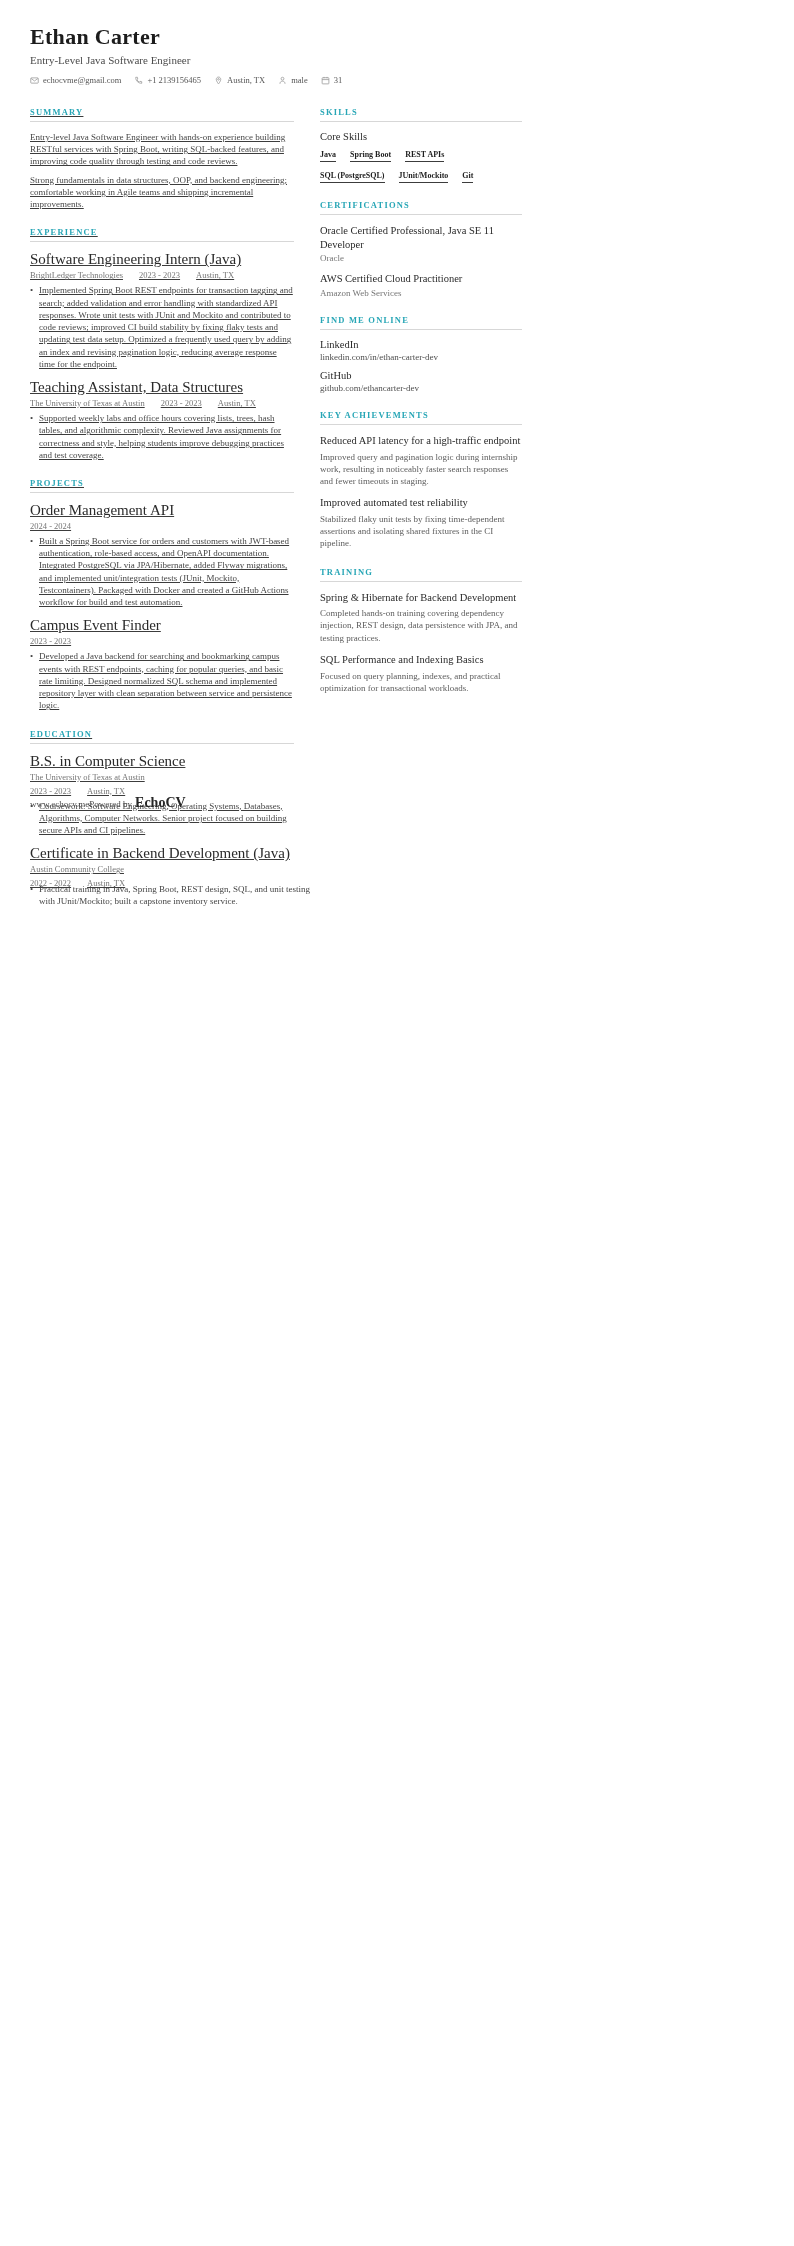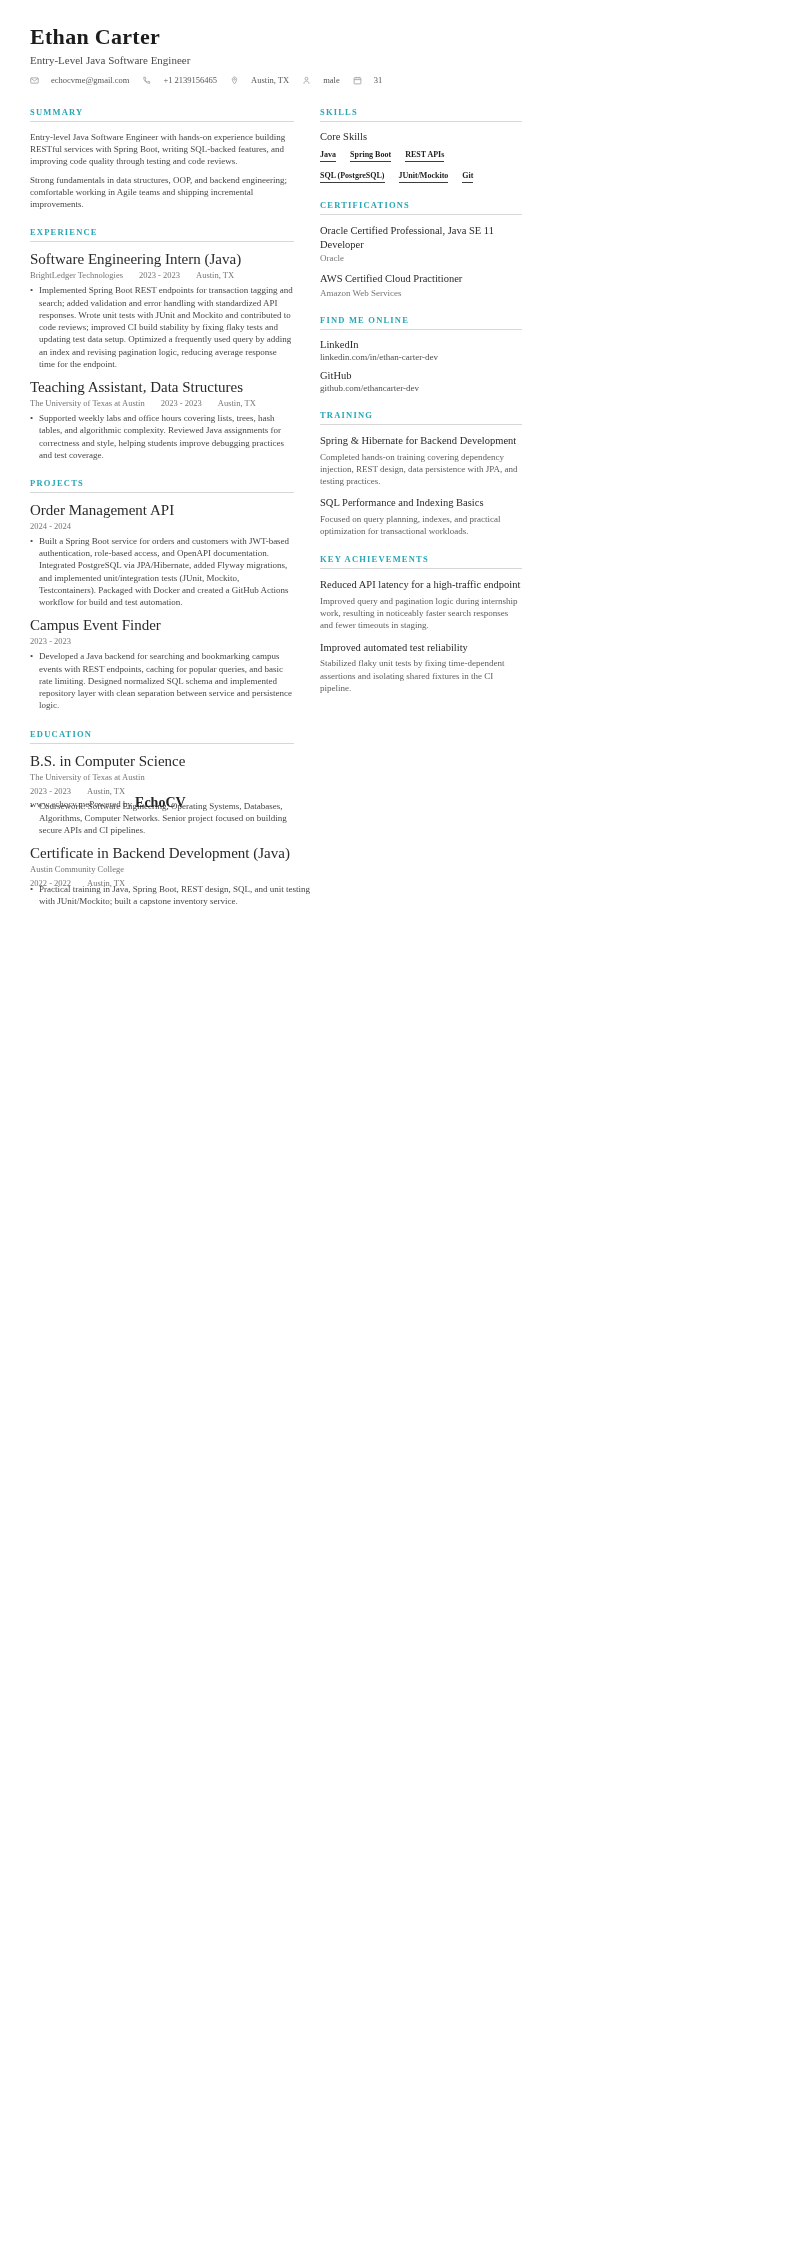--- a/index.html
+++ b/index.html
@@ -7,26 +7,26 @@
   html,body { margin:0; padding:0; background:#ffffff; }
   body { font-family:"Liberation Serif", serif; color:#3c3c3c; }
   .canvas { position:relative; width:794px; height:1722px; background:#ffffff; overflow:hidden; }
 
   .page1-content { width:552px; padding:24px 30px 0 30px; }
 
   
   .name { font-size:22px; font-weight:600; color:#1c1c1c; letter-spacing:.3px; margin:0; }
   .subtitle { font-size:11px; color:#4c4c4c; margin-top:4px; }
   .contact-row { display:flex; flex-wrap:wrap; align-items:center; gap:13px; margin-top:9px; font-size:8.5px; color:#565656; }
-  .contact-item { display:flex; align-items:center; gap:12px; }
+  .contact-item { display:flex; align-items:center; gap:4px; }
   .contact-item svg { width:9px; height:9px; fill:none; stroke:#949494; stroke-width:1; flex:none; }
 
   
   .columns { display:flex; gap:26px; margin-top:22px; }
-  .col-left { width:264px; flex:none; }
+  .col-left { width:264px; flex:none;text-decoration:underline; }
   .col-right { width:202px; flex:none; }
 
   .section { margin-bottom:17px; }
   .sec-heading { color:var(--accent); font-size:8.5px; font-weight:700; letter-spacing:1.2px; text-transform:uppercase; padding-bottom:4px; border-bottom:1px solid #d7d7d7; margin-bottom:9px; }
 
   .para { font-size:9px; line-height:1.36; color:#464646; margin-bottom:6px; }
 
   .item { margin-bottom:9px; }
   .item-title { font-size:15px; color:#2a2a2a; margin-bottom:2px; }
   .item-meta { display:flex; gap:16px; font-size:8.5px; color:#757575; margin-bottom:4px; flex-wrap:wrap;align-items:center; }
@@ -217,40 +217,40 @@
             <div class="link-label">LinkedIn</div>
             <div class="link-url">linkedin.com/in/ethan-carter-dev</div>
           </div>
           <div>
             <div class="link-label">GitHub</div>
             <div class="link-url">github.com/ethancarter-dev</div>
           </div>
         </div>
 
         <div class="section">
+          <div class="sec-heading">KEY ACHIEVEMENTS</div>
+          <div class="r-item">
+            <div class="r-title">Reduced API latency for a high-traffic endpoint</div>
+            <div class="r-desc">Improved query and pagination logic during internship work, resulting in noticeably faster search responses and fewer timeouts in staging.</div>
+          </div>
+          <div class="r-item">
+            <div class="r-title">Improved automated test reliability</div>
+            <div class="r-desc">Stabilized flaky unit tests by fixing time-dependent assertions and isolating shared fixtures in the CI pipeline.</div>
+          </div>
+        </div>
+
+        <div class="section">
           <div class="sec-heading">TRAINING</div>
           <div class="r-item">
             <div class="r-title">Spring &amp; Hibernate for Backend Development</div>
             <div class="r-desc">Completed hands-on training covering dependency injection, REST design, data persistence with JPA, and testing practices.</div>
           </div>
           <div class="r-item">
             <div class="r-title">SQL Performance and Indexing Basics</div>
             <div class="r-desc">Focused on query planning, indexes, and practical optimization for transactional workloads.</div>
-          </div>
-        </div>
-
-        <div class="section">
-          <div class="sec-heading">KEY ACHIEVEMENTS</div>
-          <div class="r-item">
-            <div class="r-title">Reduced API latency for a high-traffic endpoint</div>
-            <div class="r-desc">Improved query and pagination logic during internship work, resulting in noticeably faster search responses and fewer timeouts in staging.</div>
-          </div>
-          <div class="r-item">
-            <div class="r-title">Improved automated test reliability</div>
-            <div class="r-desc">Stabilized flaky unit tests by fixing time-dependent assertions and isolating shared fixtures in the CI pipeline.</div>
           </div>
         </div>
 
       </div>
     </div>
   </div>
 
   <div class="footer footer-1">
     <span>www.echocv.me</span>
     <span><span>Powered by</span><span class="brand">EchoCV</span></span>

